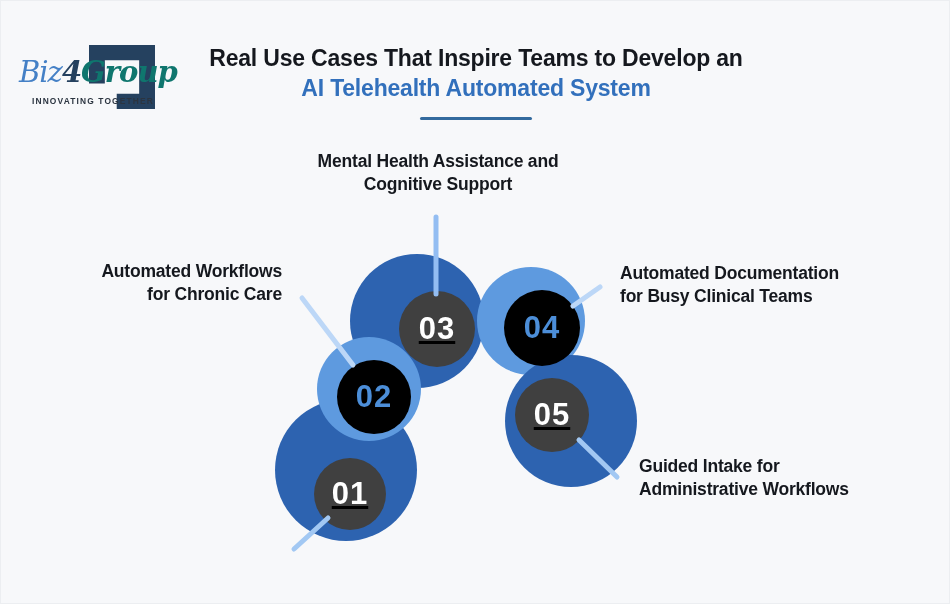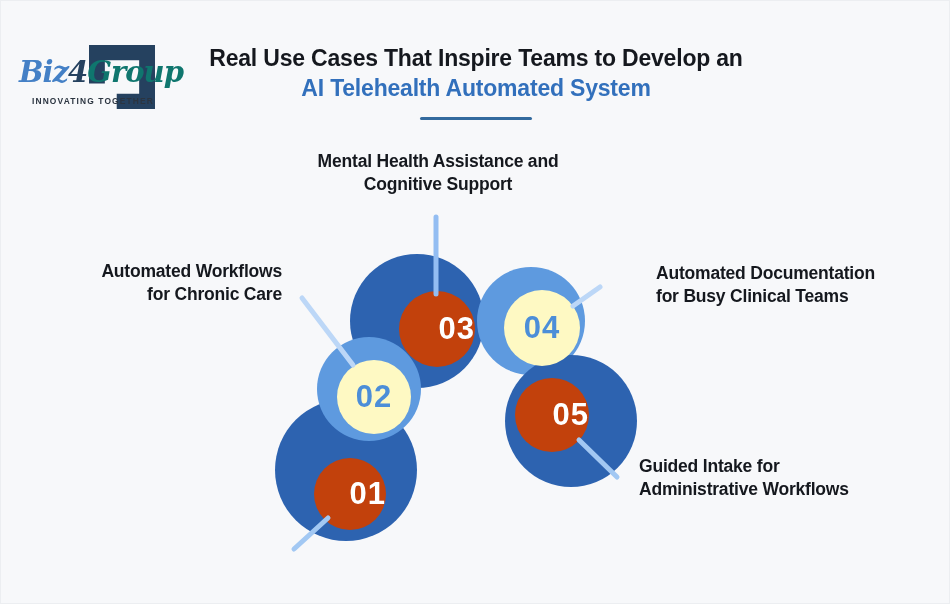--- a/index.html
+++ b/index.html
@@ -7,39 +7,39 @@
   .canvas{
     position:relative;width:950px;height:604px;margin:0 auto;
     background:#f7f8fa;overflow:hidden;border:1px solid #eceef1;box-sizing:border-box;
   }
 
   
   .logo{position:absolute;left:14px;top:38px;width:200px;height:80px;}
   .logo-mark{position:absolute;left:74px;top:6px;width:66px;height:64px;z-index:1;}
   .logo-text{position:absolute;left:4px;top:16px;z-index:2;font-family:"DejaVu Serif","Liberation Serif",serif;
     font-style:italic;font-size:29px;white-space:nowrap;letter-spacing:-1px;}
-  .logo-biz{color:#4480c6;font-weight:700;}
+  .logo-biz{color:#4480c6;font-weight:400;}
   .logo-4{color:#25415f;font-weight:700;}
   .logo-group{color:#0f766e;font-weight:700;}
   .logo-tagline{position:absolute;left:17px;top:57px;font-size:8.4px;font-weight:700;
     letter-spacing:1.15px;color:#2b3440;z-index:2;}
 
   
   .title{position:absolute;left:0;top:42px;width:950px;text-align:center;line-height:1.32;}
   .title-line1{font-size:23px;font-weight:700;color:#15181e;letter-spacing:-0.2px;}
   .title-line2{font-size:23px;font-weight:700;color:#3270bc;letter-spacing:-0.2px;}
   .title-underline{position:absolute;left:419px;top:116px;width:112px;height:3px;
     background:#336a9e;border-radius:2px;}
 
   
   .circle{position:absolute;border-radius:50%;}
   .outer-dark{background:#2d63b0;}
   .outer-light{background:#5e9adf;}
-  .inner-dark{background:#c2410c;display:flex;align-items:center;justify-content:flex-end;}
-  .inner-light{background:#fef9c3;display:flex;align-items:center;justify-content:center;}
+  .inner-dark{background:#404040;display:flex;align-items:center;justify-content:center;text-decoration:underline;}
+  .inner-light{background:#000000;display:flex;align-items:center;justify-content:center;}
   .num{font-size:31px;font-weight:700;letter-spacing:1px;}
   .num-on-dark{color:#ffffff;}
   .num-on-light{color:#4c8ed8;}
 
   #outer-01{left:274px;top:398px;width:142px;height:142px;z-index:1;}
   #inner-01{left:313px;top:457px;width:72px;height:72px;z-index:4;}
   #outer-02{left:316px;top:336px;width:104px;height:104px;z-index:3;}
   #inner-02{left:336px;top:359px;width:74px;height:74px;z-index:4;}
   #outer-03{left:349px;top:253px;width:134px;height:134px;z-index:1;}
   #inner-03{left:398px;top:290px;width:76px;height:76px;z-index:2;}
@@ -50,21 +50,21 @@
 
   
   .lines{position:absolute;left:0;top:0;width:950px;height:604px;z-index:6;pointer-events:none;}
 
   
   .label{position:absolute;font-size:17.5px;font-weight:700;color:#15181e;
     line-height:1.3;white-space:pre-line;letter-spacing:-0.2px;z-index:7;}
   #label-01{left:60px;top:515px;width:216px;text-align:right;}
   #label-02{left:60px;top:259px;width:221px;text-align:right;}
   #label-03{left:287px;top:149px;width:300px;text-align:center;}
-  #label-04{left:619px;top:261px;width:290px;text-align:left;margin-left:36px;}
+  #label-04{left:619px;top:261px;width:290px;text-align:left;}
   #label-05{left:638px;top:454px;width:290px;text-align:left;}
 </style>
 </head>
 <body>
 
 <div class="canvas">
 
   <div class="logo">
     <svg class="logo-mark" viewBox="0 0 100 100" preserveAspectRatio="none">
       <path d="M0,0 H100 V100 H42 V76 H76 V24 H24 V60 H0 Z" fill="#25415f"></path>

